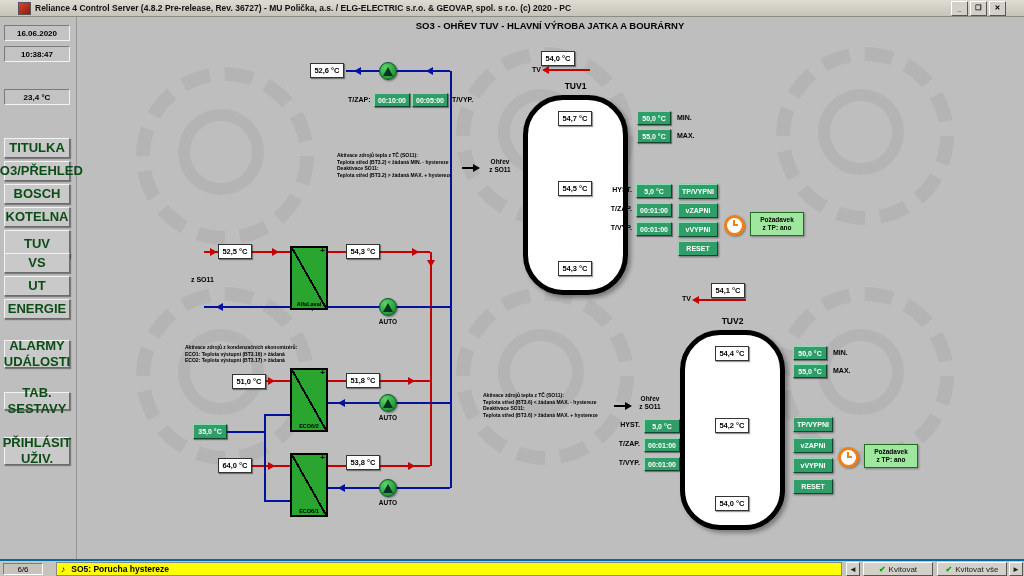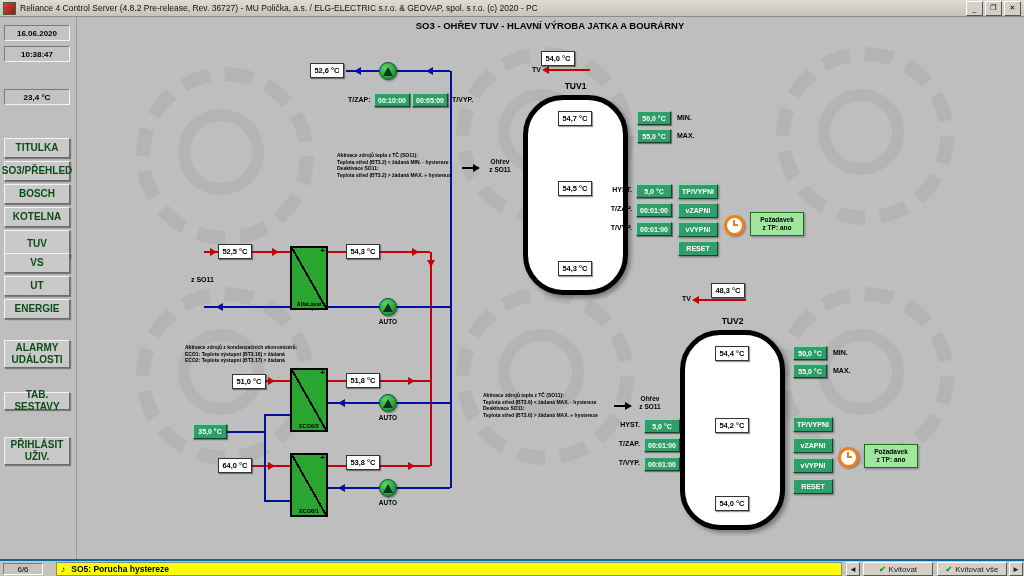--- a/index.html
+++ b/index.html
@@ -1,36 +1,36 @@
 <!DOCTYPE html>
 <html><head>
 <meta charset="utf-8">
 <style>
   html,body{margin:0;padding:0;}
   body{width:1024px;height:576px;position:relative;overflow:hidden;background:#bebebe;
        font-family:"Liberation Sans",sans-serif;}
   
   .titlebar{position:absolute;left:0;top:0;width:1024px;height:17px;box-sizing:border-box;
     background:linear-gradient(#dedbd4,#c7c3b9);border-bottom:1px solid #8f8b80;
-    display:flex;align-items:center;padding:0 3px;z-index:20;}
+    display:flex;align-items:center;padding:0 18px;z-index:20;font-weight:bold;}
   .app-icon{width:11px;height:11px;background:linear-gradient(135deg,#e04030,#8c1d12);
     border:1px solid #555;margin-right:4px;flex:none;}
   .title-text{font-size:8.5px;color:#111;flex:1;white-space:nowrap;overflow:hidden;}
   .winbtn{width:15px;height:13px;background:#d4d0c8;border:1px solid;border-color:#fff #555 #555 #fff;
     font-size:7px;display:flex;align-items:center;justify-content:center;margin-left:2px;color:#000;flex:none;cursor:pointer;}
   
   .sidebar{position:absolute;left:0;top:17px;width:76px;height:542px;background:#bebebe;
     border-right:1px solid #979797;z-index:15;}
   .sdisp{position:absolute;left:4px;width:66px;height:16px;background:#c3c3c3;box-sizing:border-box;
     border:1px solid;border-color:#7a7a7a #f2f2f2 #f2f2f2 #7a7a7a;display:flex;align-items:center;
     justify-content:center;font-size:8px;font-weight:bold;color:#000;}
   .sbtn{position:absolute;left:4px;width:66px;background:#c9c9c9;box-sizing:border-box;
     border:1px solid;border-color:#f2f2f2 #6b6b6b #6b6b6b #f2f2f2;box-shadow:1px 1px 1px rgba(0,0,0,.35);
     display:flex;flex-direction:column;align-items:center;justify-content:center;
-    font-size:10px;font-weight:bold;color:#0b4d14;text-align:center;cursor:pointer;line-height:1.25;}
+    font-size:13px;font-weight:bold;color:#0b4d14;text-align:center;cursor:pointer;line-height:1.25;}
   
   .main{position:absolute;left:76px;top:17px;width:948px;height:542px;overflow:hidden;}
   .main-title{position:absolute;left:0;right:0;top:3px;text-align:center;font-size:9.5px;
     font-weight:bold;color:#000;z-index:6;}
   .wm{position:absolute;width:150px;height:150px;border:14px dashed rgba(0,0,0,.05);border-radius:50%;z-index:0;}
   .wm::after{content:"";position:absolute;left:28px;top:28px;width:62px;height:62px;
     border:12px solid rgba(0,0,0,.05);border-radius:50%;}
   .wbox{position:absolute;width:34px;height:15px;background:#fff;border:1px solid #333;box-sizing:border-box;
     box-shadow:1px 1px 1px rgba(0,0,0,.4);font-size:7.5px;font-weight:bold;color:#000;
     display:flex;align-items:center;justify-content:center;z-index:6;white-space:nowrap;}
@@ -257,21 +257,21 @@
   <div class="gbtn" style="left:602px;top:186px">vZAPNI</div>
   <div class="gbtn" style="left:602px;top:205px">vVYPNI</div>
   <div class="gbtn" style="left:602px;top:224px">RESET</div>
 
   <div class="oc" style="left:648px;top:198px"></div>
   <div class="req" style="left:674px;top:195px">
     <div>Požadavek</div>
     <div>z TP: ano</div>
   </div>
 
-  <div class="wbox" style="left:635px;top:266px">48,3 °C</div>
+  <div class="wbox" style="left:635px;top:266px">54,1 °C</div>
   <div class="lbl" style="left:606px;top:278px">TV</div>
   <div class="tank-label" style="left:604px;top:299px">TUV2</div>
   <div class="tank" style="left:604px;top:313px"></div>
   <div class="wbox" style="left:639px;top:329px">54,4 °C</div>
   <div class="wbox" style="left:639px;top:401px">54,2 °C</div>
   <div class="wbox" style="left:639px;top:479px">54,0 °C</div>
 
   <div class="gval" style="left:717px;top:329px;width:34px">50,0 °C</div>
   <div class="lbl" style="left:757px;top:332px">MIN.</div>
   <div class="gval" style="left:717px;top:347px;width:34px">55,0 °C</div>

